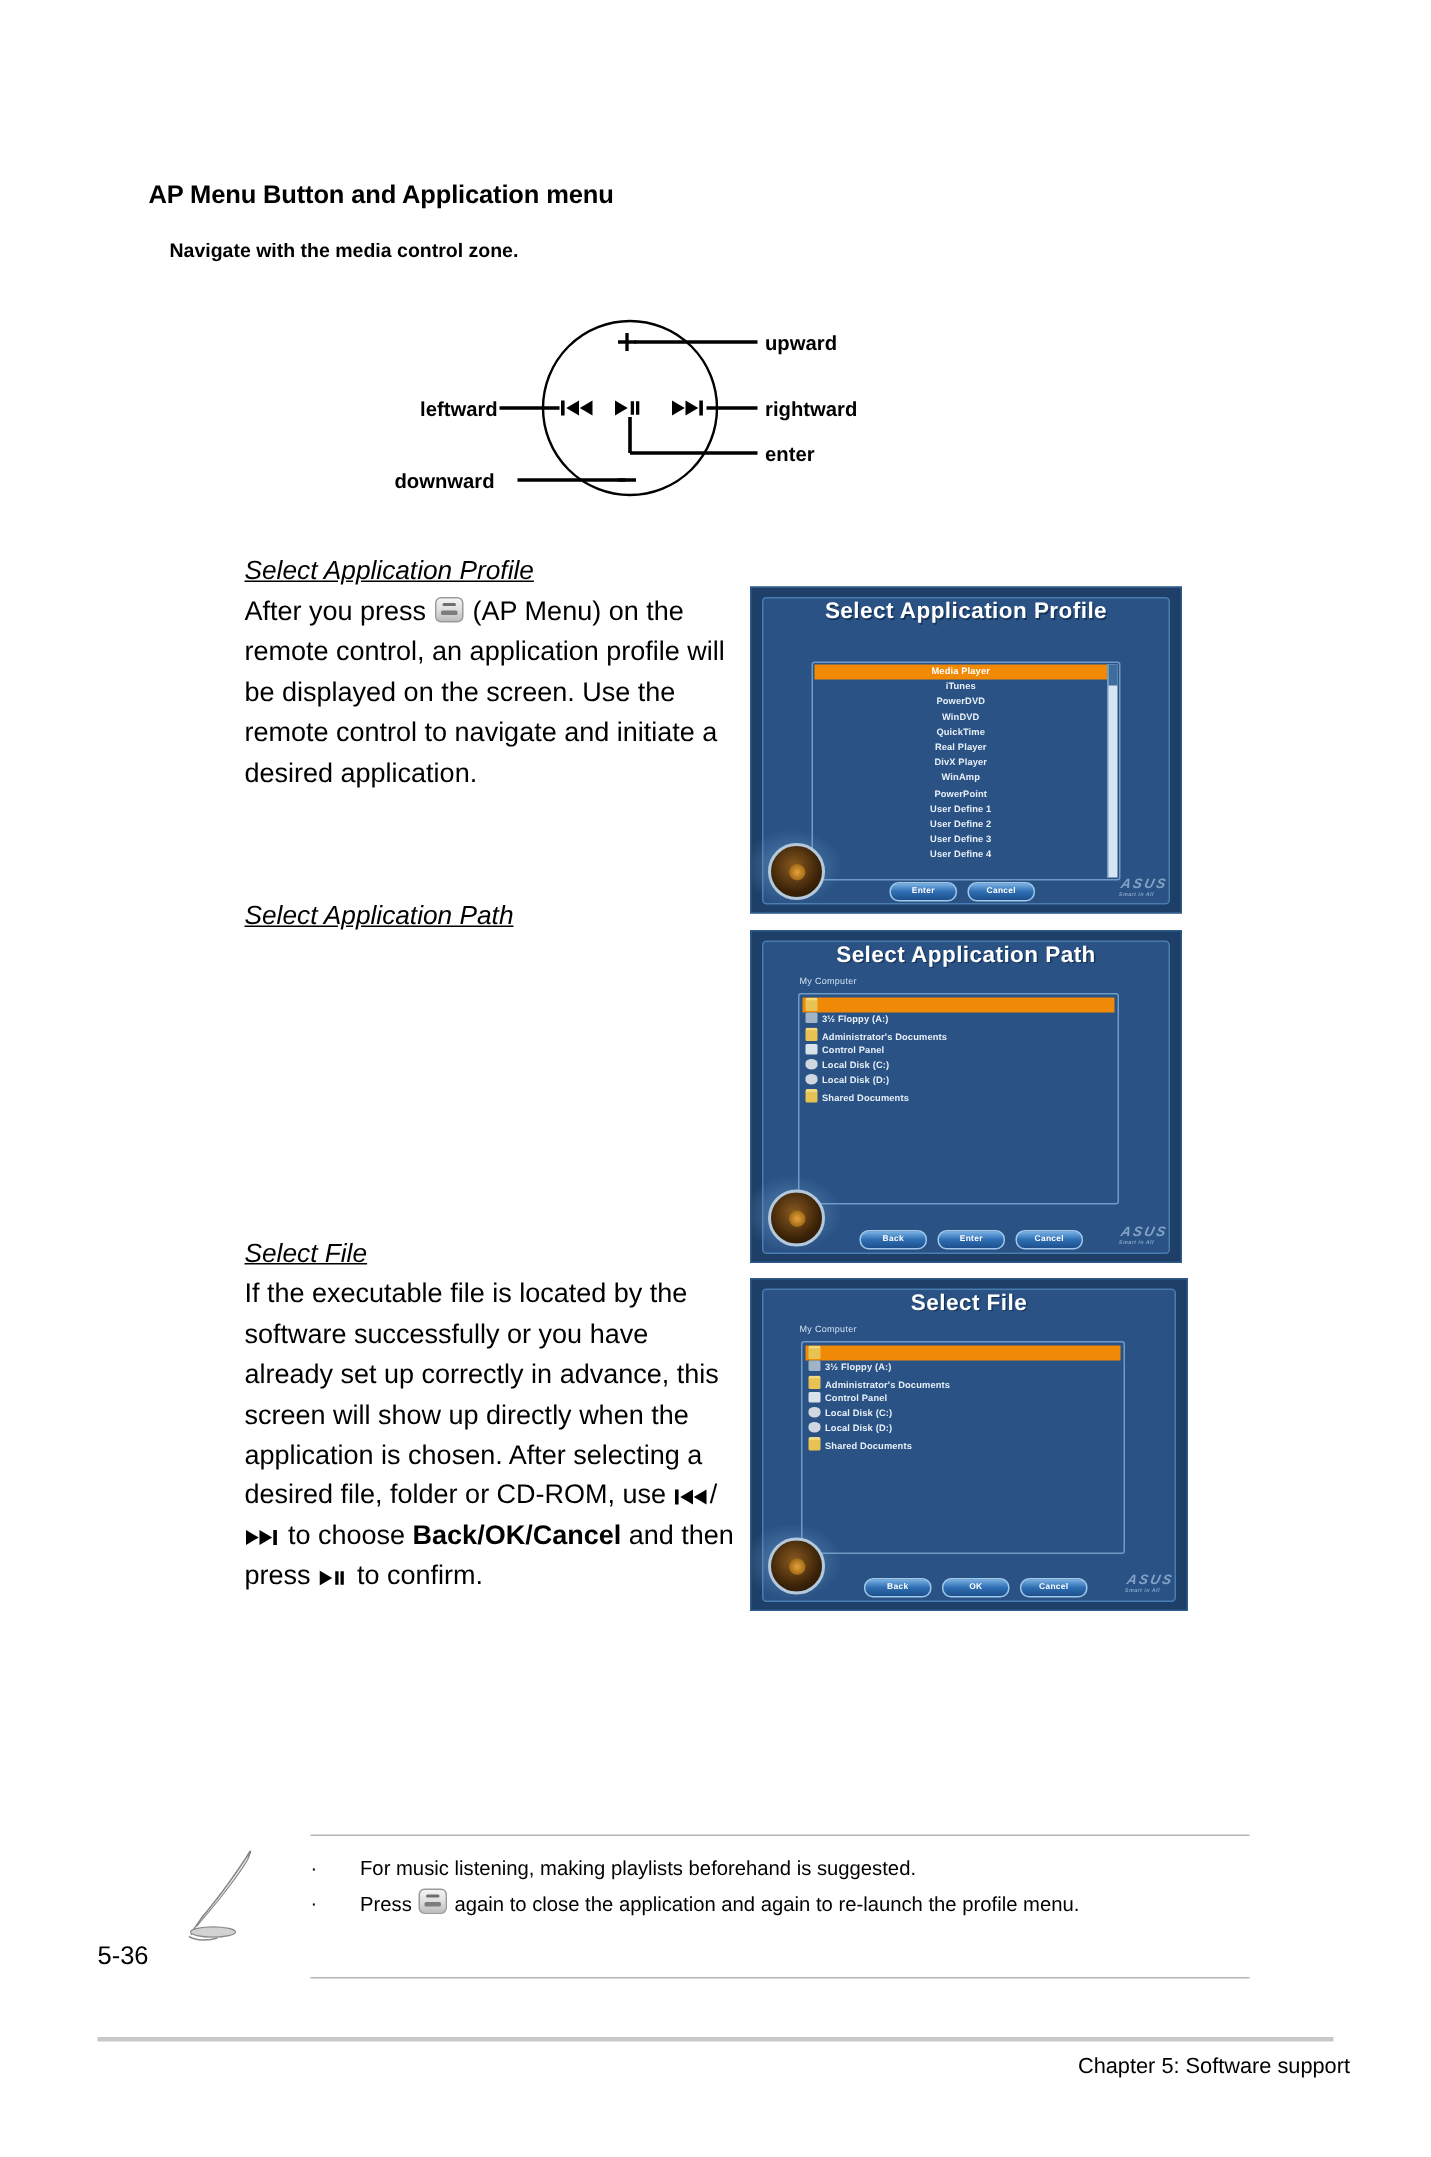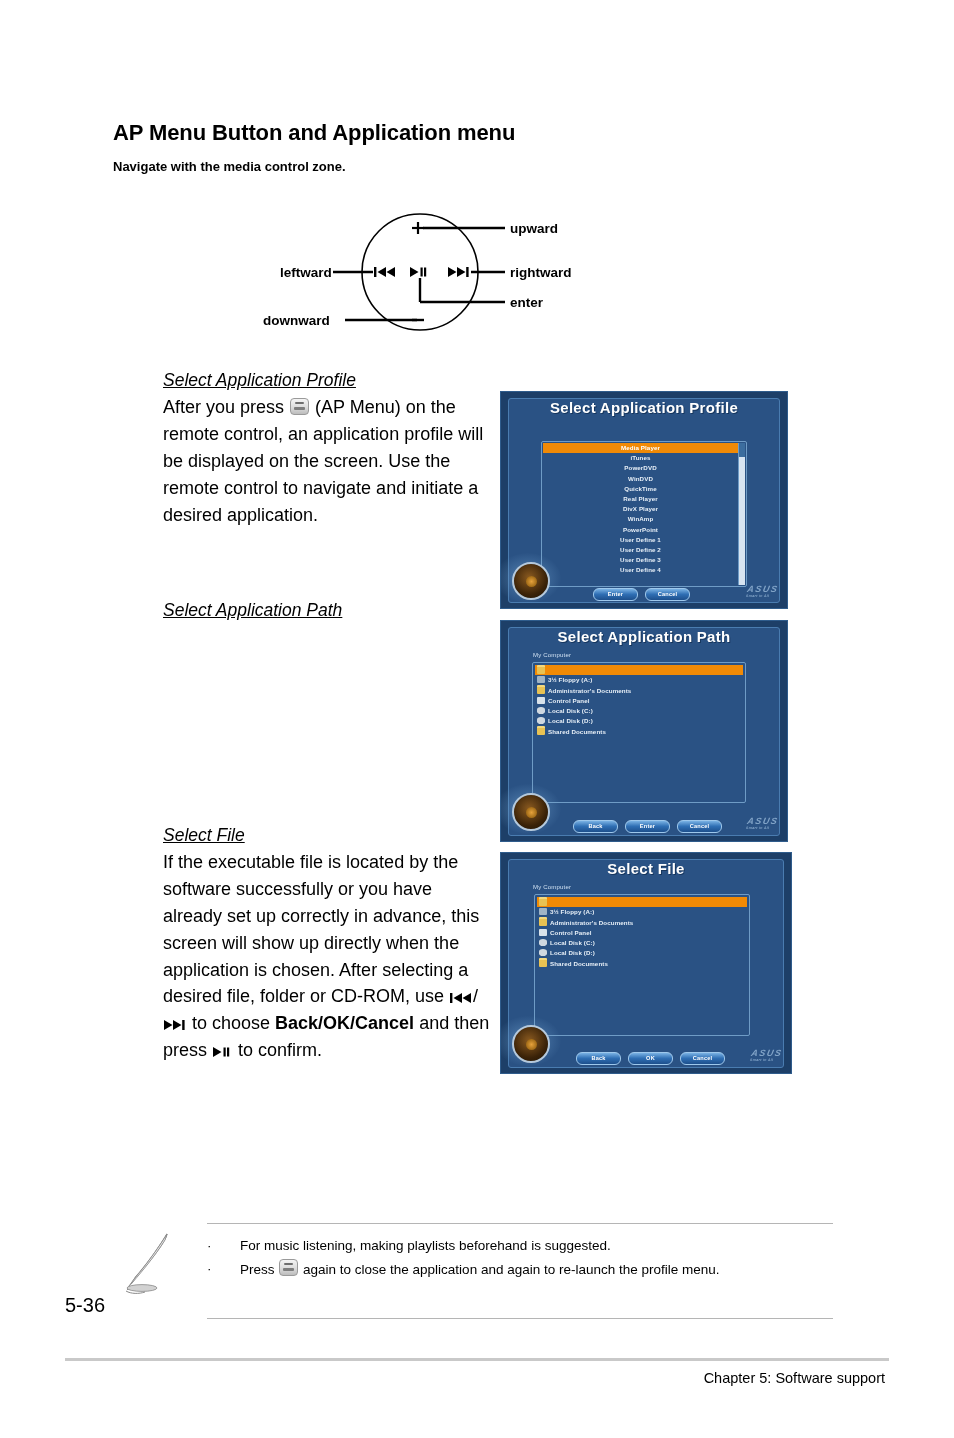--- a/index.html
+++ b/index.html
@@ -8,22 +8,22 @@
     background:#ffffff;
     font-family:"Liberation Sans", sans-serif;
     color:#000000;
     position:relative;
     overflow:hidden;
   }
   .page { position:absolute; inset:0; }
 
   
   .h1 {
-    position:absolute; left:113px; top:120px;
-    font-size:22px; font-weight:bold; letter-spacing:-0.1px;
+    position:absolute; left:99px; top:120px;
+    font-size:17px; font-weight:bold; letter-spacing:-0.1px;
     white-space:nowrap;
   }
   .subh {
     position:absolute; left:113px; top:159px;
     font-size:13px; font-weight:bold;
     white-space:nowrap;
   }
 
   
   .diagram { position:absolute; left:255px; top:200px; width:450px; height:145px; }
@@ -171,22 +171,22 @@
   }
   .note-line{ display:flex; }
   .note-bullet{ width:33px; flex:none; text-align:left; }
   .pen{ position:absolute; left:115px; top:1228px; width:68px; height:68px; }
 
   
   .foot-rule{
     position:absolute; left:65px; top:1358px; width:824px; height:3px;
     background:#c9c9c9;
   }
-  .foot-l{ position:absolute; left:65px; top:1294px; font-size:20px; }
-  .foot-r{ position:absolute; right:69px; top:1370px; font-size:14.5px;margin-left:40px; }
+  .foot-l{ position:absolute; left:65px; top:1294px; font-size:17px; }
+  .foot-r{ position:absolute; right:54px; top:1370px; font-size:14.5px;margin-left:40px; }
 </style>
 </head>
 <body>
 
 <div class="page">
 
   <div class="h1">AP Menu Button and Application menu</div>
   <div class="subh">Navigate with the media control zone.</div>
 
   <div class="diagram">

